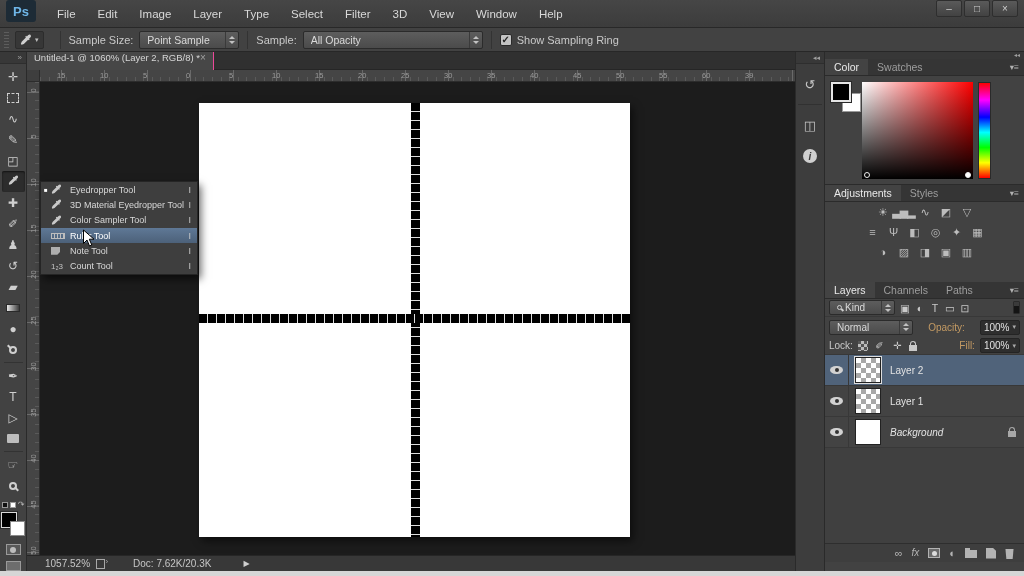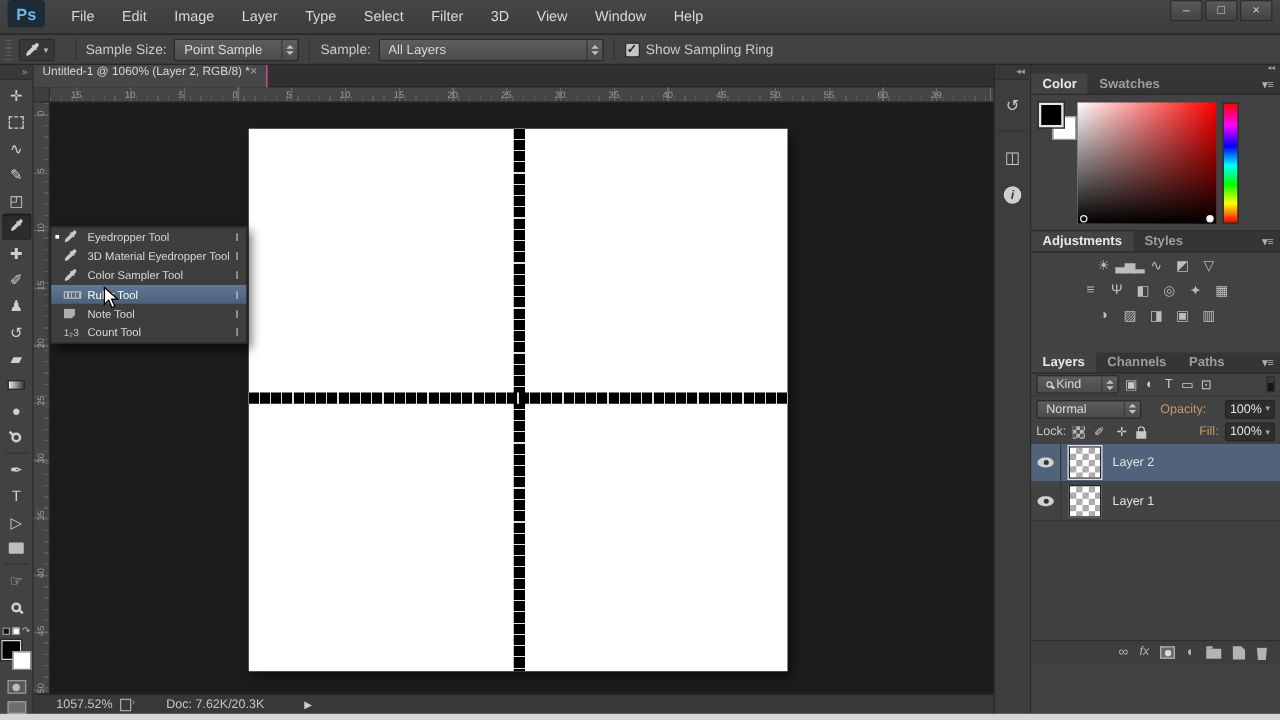--- a/index.html
+++ b/index.html
@@ -142,21 +142,21 @@
   .dockico { width:22px; height:22px; margin-top:9px; color:#c6c6c6; font-size:13px;
     display:flex; align-items:center; justify-content:center; }
   .dockdiv { width:24px; height:1px; background:#313131; margin-top:9px; }
   .infocirc { width:14px; height:14px; border-radius:50%; background:#cfcfcf; color:#3a3a3a;
     font-size:10px; font-weight:bold; font-style:italic; display:flex; align-items:center; justify-content:center; }
 
   
   #panels { left:825px; top:52px; width:199px; height:519px; background:#424242; }
   #panels-top { height:7px; background:#373737; color:#9f9f9f; font-size:6px;
     text-align:right; line-height:7px; padding-right:4px; }
-  .ptabs { display:flex; align-items:stretch; background:#353535; border-bottom:1px solid #2b2b2b; height:17px;font-weight:bold; }
+  .ptabs { display:flex; align-items:stretch; background:#353535; border-bottom:1px solid #2b2b2b; height:17px; }
   .ptab { padding:0 9px; line-height:17px; font-size:10.5px; color:#9d9d9d; white-space:nowrap; }
   .ptab.active { background:#434343; color:#e9e9e9; }
   .pmenu { margin-left:auto; color:#b2b2b2; font-size:8.5px; line-height:17px; padding-right:5px; }
 
   #color-content { position:relative; height:109px; border-bottom:1px solid #2b2b2b; }
   #cp-fg { position:absolute; left:6px; top:6px; width:20px; height:20px; background:#000;
     border:2px solid #e6e6e6; outline:1px solid #2a2a2a; z-index:2; }
   #cp-bg { position:absolute; left:17px; top:17px; width:19px; height:19px; background:#fff;
     border:1px solid #9a9a9a; }
   #satfield { position:absolute; left:37px; top:6px; width:111px; height:97px;
@@ -286,21 +286,21 @@
     <span class="dd" id="dd-samplesize">
       <span class="ddlabel">Point Sample</span>
       <span class="ddarr">
           <i class="up"></i>
           <i class="dn"></i>
         </span>
     </span>
     <span class="vsep"></span>
     <span class="optlabel">Sample:</span>
     <span class="dd" id="dd-sample">
-      <span class="ddlabel">All Layers</span>
+      <span class="ddlabel">All Opacity</span>
       <span class="ddarr">
           <i class="up"></i>
           <i class="dn"></i>
         </span>
     </span>
     <span class="vsep"></span>
     <span class="checkbox">✓</span>
     <span class="optlabel">Show Sampling Ring</span>
     <span class="dd" id="dd-workspace">
       <span class="ddlabel">Essentials</span>
@@ -625,20 +625,30 @@
           <span class="lockcell"></span>
         </div>
         <div class="layer-row">
           <span class="eyecell">
             <span class="eye"></span>
           </span>
           <span class="thumb checker"></span>
           <span class="lname">Layer 1</span>
           <span class="lockcell"></span>
         </div>
+        <div class="layer-row">
+          <span class="eyecell">
+            <span class="eye"></span>
+          </span>
+          <span class="thumb"></span>
+          <span class="lname italic">Background</span>
+          <span class="lockcell">
+            <span class="padlock dk"></span>
+          </span>
+        </div>
       </div>
     <div id="layers-empty"></div>
     <div id="layers-bottom">
         <span class="bico">∞</span>
         <span class="bico">
           <span class="fxtext">fx</span>
         </span>
         <span class="bico">
           <span class="sh-mask">
             <i></i>

